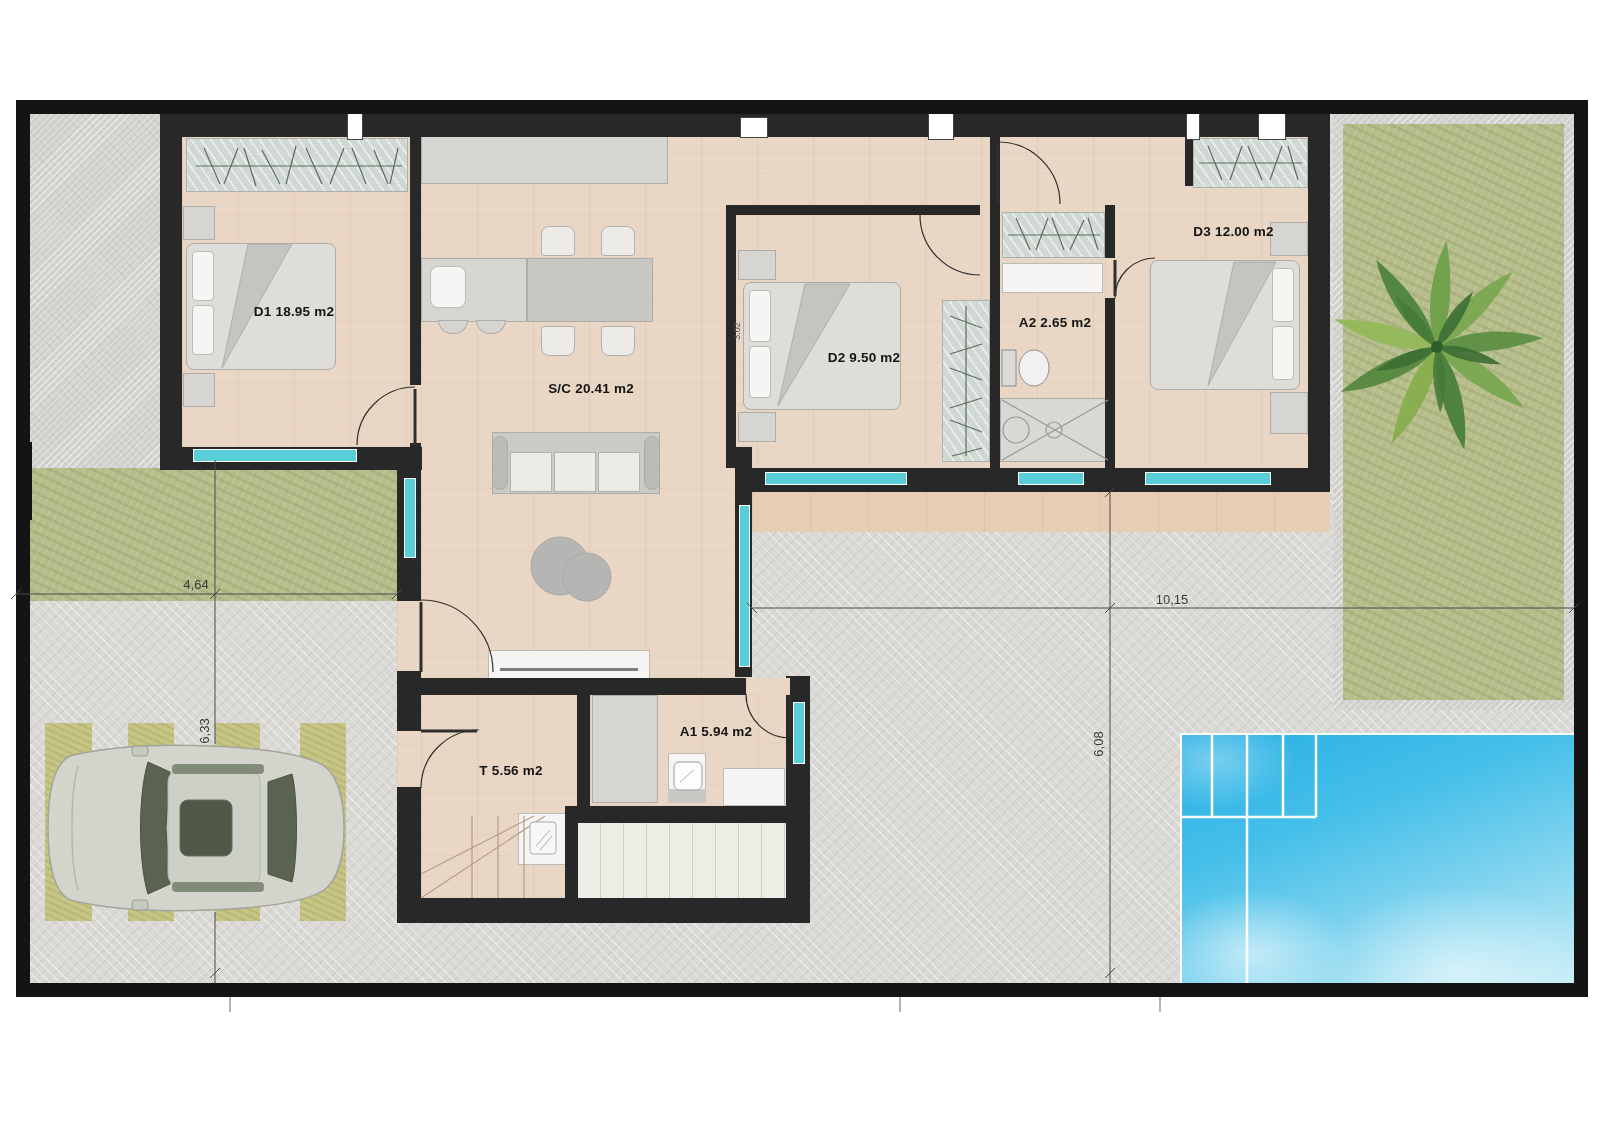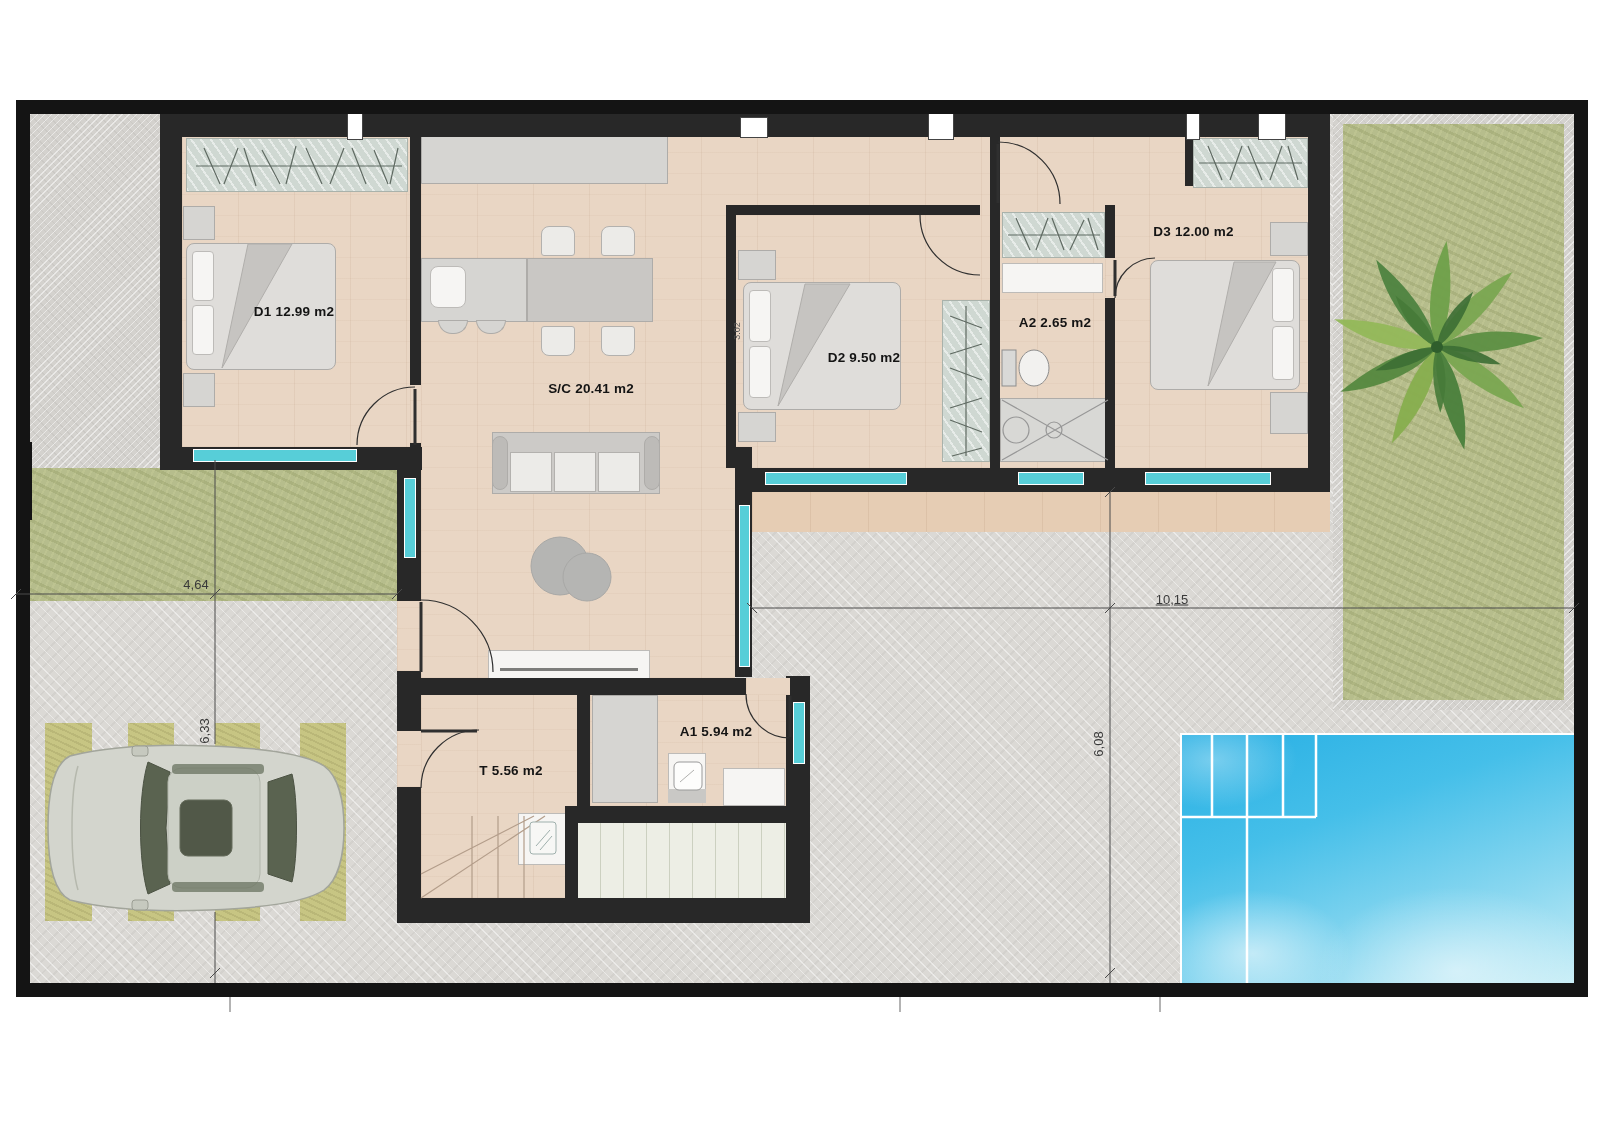--- a/index.html
+++ b/index.html
@@ -280,27 +280,27 @@
     <g fill="#b5b5b3" stroke="#a8a8a6" stroke-width="1">
       <circle cx="560" cy="566" r="29"></circle>
       <circle cx="587" cy="577" r="24"></circle>
     </g>
 
     <g stroke="#ffffff" stroke-width="2.5" fill="none">
       <path d="M1212,733 V817 M1247,733 V817 M1283,733 V817 M1316,733 V817 M1180,817 H1316 M1247,817 V983"></path>
     </g>
   </svg>
 
-  <div class="lbl" style="left:294px;top:311px;">D1 12.99 m2</div>
+  <div class="lbl" style="left:294px;top:311px;">D1 18.95 m2</div>
   <div class="lbl" style="left:591px;top:388px;">S/C 20.41 m2</div>
   <div class="lbl" style="left:864px;top:357px;">D2 9.50 m2</div>
   <div class="lbl" style="left:1055px;top:322px;">A2 2.65 m2</div>
-  <div class="lbl" style="left:1188px;top:231px;padding-left:11px;">D3 12.00 m2</div>
+  <div class="lbl" style="left:1228px;top:231px;padding-left:11px;">D3 12.00 m2</div>
   <div class="lbl" style="left:716px;top:731px;">A1 5.94 m2</div>
   <div class="lbl" style="left:511px;top:770px;">T 5.56 m2</div>
 
   <div class="dim" style="left:196px;top:584px;">4,64</div>
   <div class="dim dimV" style="left:204px;top:731px;">6,33</div>
-  <div class="dim" style="left:1172px;top:599px;text-decoration:underline;">10,15</div>
+  <div class="dim" style="left:1172px;top:599px;">10,15</div>
   <div class="dim dimV" style="left:1098px;top:744px;">6,08</div>
   <div class="dim dimV" style="left:737px;top:331px;font-size:9px;color:#555;">3.02</div>
 
 </div>
 
 </body></html>

